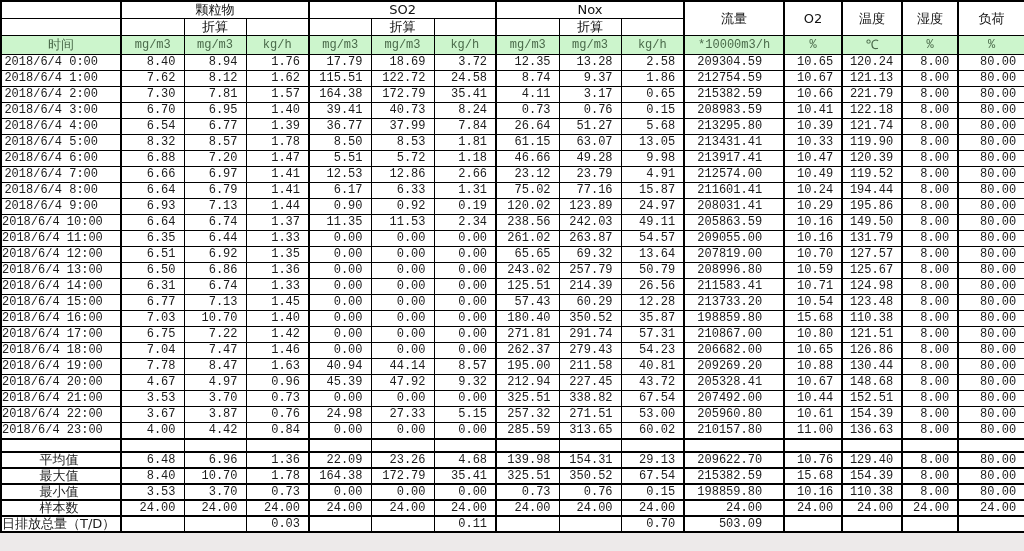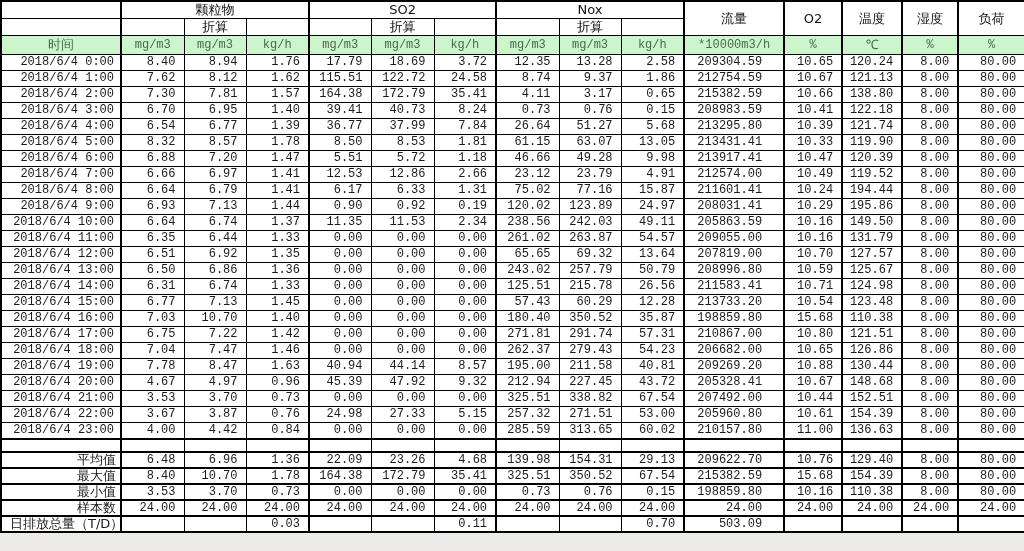--- a/index.html
+++ b/index.html
@@ -38,32 +38,32 @@
     font-family:"DejaVu Sans","Liberation Sans",sans-serif;
     font-size:13px;text-align:center;padding:0;color:#111;
   }
   
   tr.h3 td{
     background:#ccf5cc;color:#4a6a4a;
     height:18px;line-height:18px;text-align:center;padding:0;
   }
   tr.h3 td.cjk{font-family:Liberation Sans, sans-serif;font-size:13px;}
   
-  td.c0{padding-right:6px}
+  td.c0{padding-right:22px}
   
   td.c10{padding-right:21px}
   
   tr.blank td{border-top-width:2px;height:11px;line-height:11px}
   
   tr.sum td{border-top-width:2px;height:14px;line-height:14px}
   td.sumlab{
     font-family:"DejaVu Sans","Liberation Sans",sans-serif;
-    font-size:13px;padding-right:4px;
+    font-size:13px;padding-right:4px;text-align:center;
   }
-  tr.total td.sumlab{text-align:left;padding-left:8px}
+  tr.total td.sumlab{text-align:left;padding-left:0}
 </style>
 </head>
 <body>
 
 <table>
   <colgroup>
     <col class="w-time">
       <col class="w-a">
       <col class="w-b">
       <col class="w-a">
@@ -162,21 +162,21 @@
         <td class="c2">7.81</td>
         <td class="c3">1.57</td>
         <td class="c4 bl">164.38</td>
         <td class="c5">172.79</td>
         <td class="c6">35.41</td>
         <td class="c7 bl">4.11</td>
         <td class="c8">3.17</td>
         <td class="c9">0.65</td>
         <td class="c10 bl">215382.59</td>
         <td class="c11 bl">10.66</td>
-        <td class="c12 bl">138.80</td>
+        <td class="c12 bl">221.79</td>
         <td class="c13 bl">8.00</td>
         <td class="c14 bl">80.00</td>
       </tr>
       <tr>
         <td class="c0">2018/6/4 3:00</td>
         <td class="c1 bl">6.70</td>
         <td class="c2">6.95</td>
         <td class="c3">1.40</td>
         <td class="c4 bl">39.41</td>
         <td class="c5">40.73</td>
@@ -362,21 +362,21 @@
       </tr>
       <tr>
         <td class="c0">2018/6/4 14:00</td>
         <td class="c1 bl">6.31</td>
         <td class="c2">6.74</td>
         <td class="c3">1.33</td>
         <td class="c4 bl">0.00</td>
         <td class="c5">0.00</td>
         <td class="c6">0.00</td>
         <td class="c7 bl">125.51</td>
-        <td class="c8">215.78</td>
+        <td class="c8">214.39</td>
         <td class="c9">26.56</td>
         <td class="c10 bl">211583.41</td>
         <td class="c11 bl">10.71</td>
         <td class="c12 bl">124.98</td>
         <td class="c13 bl">8.00</td>
         <td class="c14 bl">80.00</td>
       </tr>
       <tr>
         <td class="c0">2018/6/4 15:00</td>
         <td class="c1 bl">6.77</td>

